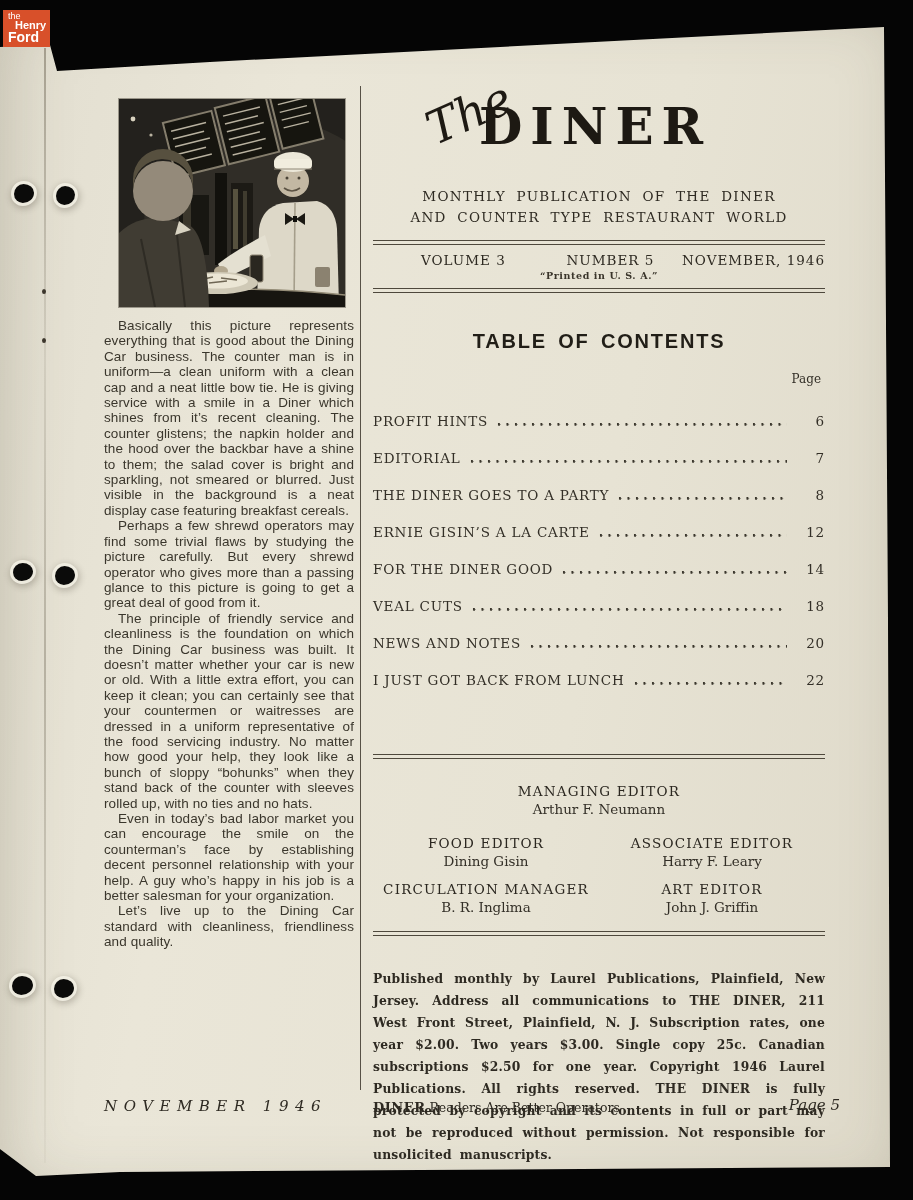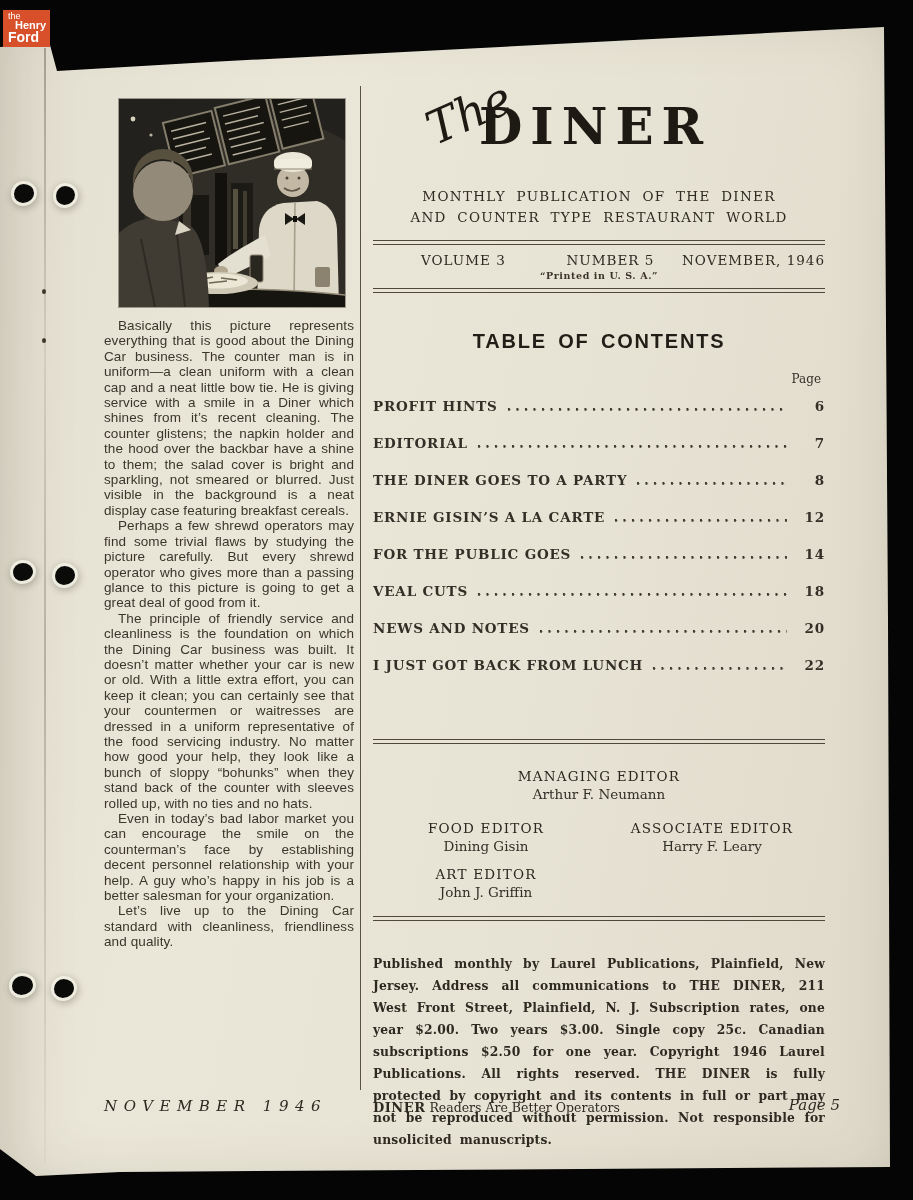--- a/index.html
+++ b/index.html
@@ -57,21 +57,21 @@
   .rule2{margin-top:12px;height:3px;border-top:1.5px solid #4e483c;border-bottom:1px solid #4e483c;}
   .issue-row{display:flex;margin-top:7px;font-size:13.5px;letter-spacing:1px;color:#2e2a22;}
   .issue-row .a{flex:1;text-align:left;margin-left:48px;}
   .issue-row .b{flex:1;text-align:center;}
   .issue-row .c{flex:1.2;text-align:right;}
   .printed{margin-top:2px;text-align:center;font-size:9.5px;font-weight:bold;letter-spacing:.6px;color:#3a352b;}
   .rule2.r2{margin-top:7px;}
   .toc-title{margin-top:37px;text-align:center;font-family:"Liberation Sans",sans-serif;font-weight:bold;
     font-size:20px;letter-spacing:1.8px;word-spacing:4px;color:#211e17;}
   .toc-pagelabel{margin-top:19px;text-align:right;font-size:12px;padding-right:4px;color:#332f27;}
-  .toc-list{margin-top:12px;font-weight:bold;}
+  .toc-list{margin-top:27px;}
   .toc-row{display:flex;align-items:baseline;margin-bottom:21px;font-size:13.5px;letter-spacing:.8px;}
   .toc-dots{flex:1;align-self:flex-end;height:5px;margin:0 6px 2px 9px;
     background-image:radial-gradient(circle at 2px 2.4px,#3b372d 1.1px,transparent 1.5px);
     background-size:8.5px 5px;background-repeat:repeat-x;background-position:left bottom;}
   .toc-page{width:32px;text-align:right;}
   .rule2.r3{margin-top:66px;}
   .editors{margin-top:24px;text-align:center;}
   .ed-role{font-size:13.5px;letter-spacing:1.2px;color:#2b2720;}
   .ed-name{font-size:13.5px;margin-top:2px;color:#332f27;}
   .ed-grid{display:grid;grid-template-columns:1fr 1fr;row-gap:12px;margin-top:18px;}
@@ -219,21 +219,21 @@
           <span>THE DINER GOES TO A PARTY</span>
           <span class="toc-dots"></span>
           <span class="toc-page">8</span>
         </div>
         <div class="toc-row">
           <span>ERNIE GISIN’S A LA CARTE</span>
           <span class="toc-dots"></span>
           <span class="toc-page">12</span>
         </div>
         <div class="toc-row">
-          <span>FOR THE PUBLIC GOES</span>
+          <span>FOR THE DINER GOOD</span>
           <span class="toc-dots"></span>
           <span class="toc-page">14</span>
         </div>
         <div class="toc-row">
           <span>VEAL CUTS</span>
           <span class="toc-dots"></span>
           <span class="toc-page">18</span>
         </div>
         <div class="toc-row">
           <span>NEWS AND NOTES</span>
@@ -255,20 +255,24 @@
         <div class="ed-grid">
           <div>
             <div class="ed-role">FOOD EDITOR</div>
             <div class="ed-name">Dining Gisin</div>
           </div>
           <div>
             <div class="ed-role">ASSOCIATE EDITOR</div>
             <div class="ed-name">Harry F. Leary</div>
           </div>
           <div>
+            <div class="ed-role">CIRCULATION MANAGER</div>
+            <div class="ed-name">B. R. Inglima</div>
+          </div>
+          <div>
             <div class="ed-role">ART EDITOR</div>
             <div class="ed-name">John J. Griffin</div>
           </div>
         </div>
       </div>
 
       <div class="rule2 r4"></div>
 
       <div class="imprint">Published monthly by Laurel Publications, Plainfield, New Jersey.  Address all communications to THE DINER, 211 West Front Street, Plainfield, N. J. Subscription rates, one year $2.00. Two years $3.00. Single copy 25c. Canadian subscriptions $2.50 for one year.  Copyright 1946 Laurel Publications.  All rights reserved.  THE DINER is fully protected by copyright and its contents in full or part may not be reproduced without permission.  Not responsible for unsolicited manuscripts.</div>
     </div>

